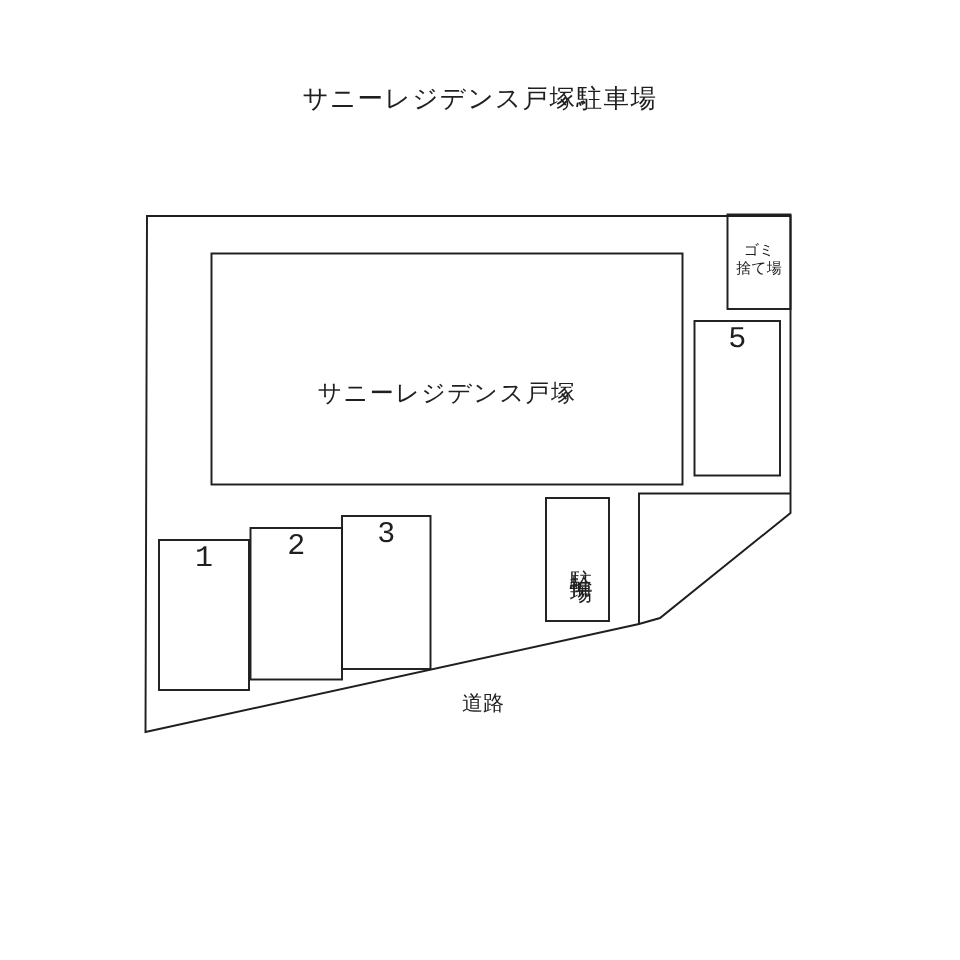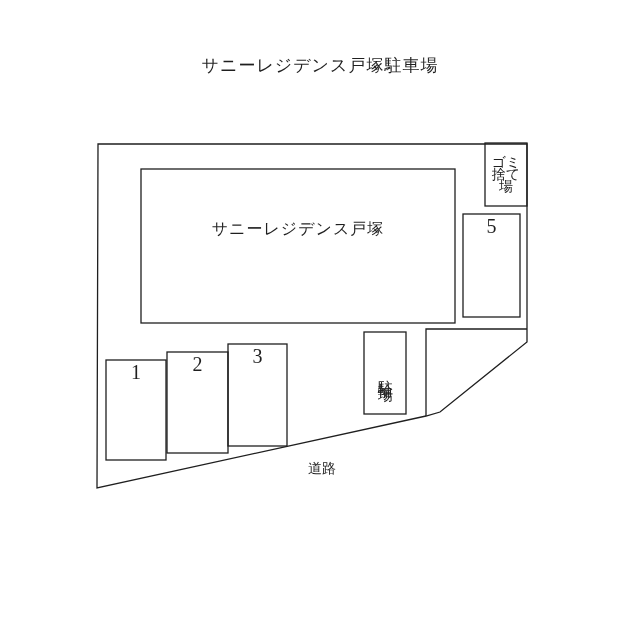--- a/index.html
+++ b/index.html
@@ -5,21 +5,21 @@
   html, body {
     margin: 0;
     padding: 0;
     background: #ffffff;
   }
   .canvas {
     position: relative;
     width: 640px;
     height: 640px;
     background: #ffffff;
-    font-family: Liberation Serif, serif;
+    font-family: Liberation Mono, monospace;
     color: #1f1f1f;
     overflow: hidden;
   }
   .diagram-svg {
     position: absolute;
     left: 0;
     top: 0;
     width: 640px;
     height: 640px;
   }
@@ -38,21 +38,21 @@
     left: 0;
     top: 54px;
     width: 640px;
     text-align: center;
     font-size: 17px;
     letter-spacing: 1px;
     font-weight: 500;
   }
   .building-label {
     left: 141px;
-    top: 152px;
+    top: 185px;
     width: 314px;
     height: 154px;
     display: flex;
     align-items: center;
     justify-content: center;
     font-size: 16px;
     letter-spacing: 1px;
     border-radius: 19px;
   }
   .space-num {
@@ -78,21 +78,21 @@
   }
   .garbage-label {
     left: 485px;
     top: 143px;
     width: 42px;
     height: 63px;
     display: flex;
     align-items: center;
     justify-content: center;
     text-align: center;
-    font-size: 14px;
+    font-size: 10px;
     line-height: 12px;
     white-space: pre-line;
   }
   .road-label {
     left: 272px;
     top: 460px;
     width: 100px;
     text-align: center;
     font-size: 14px;
   }

